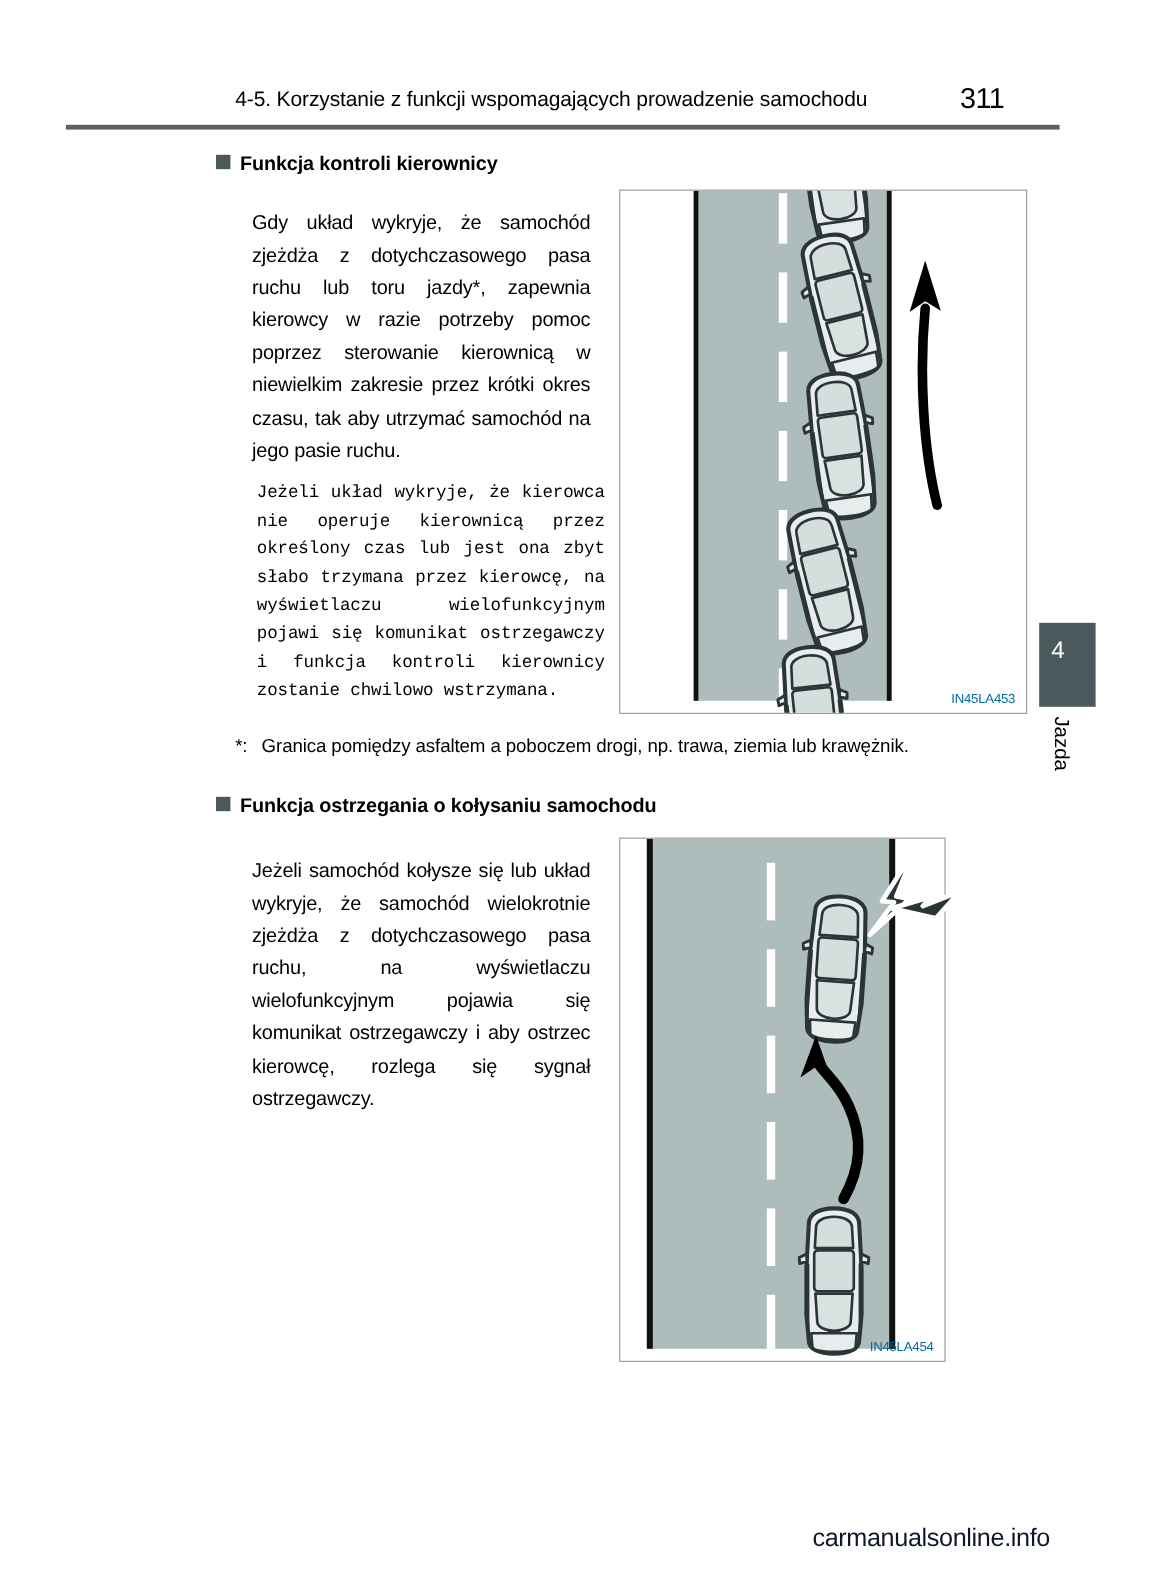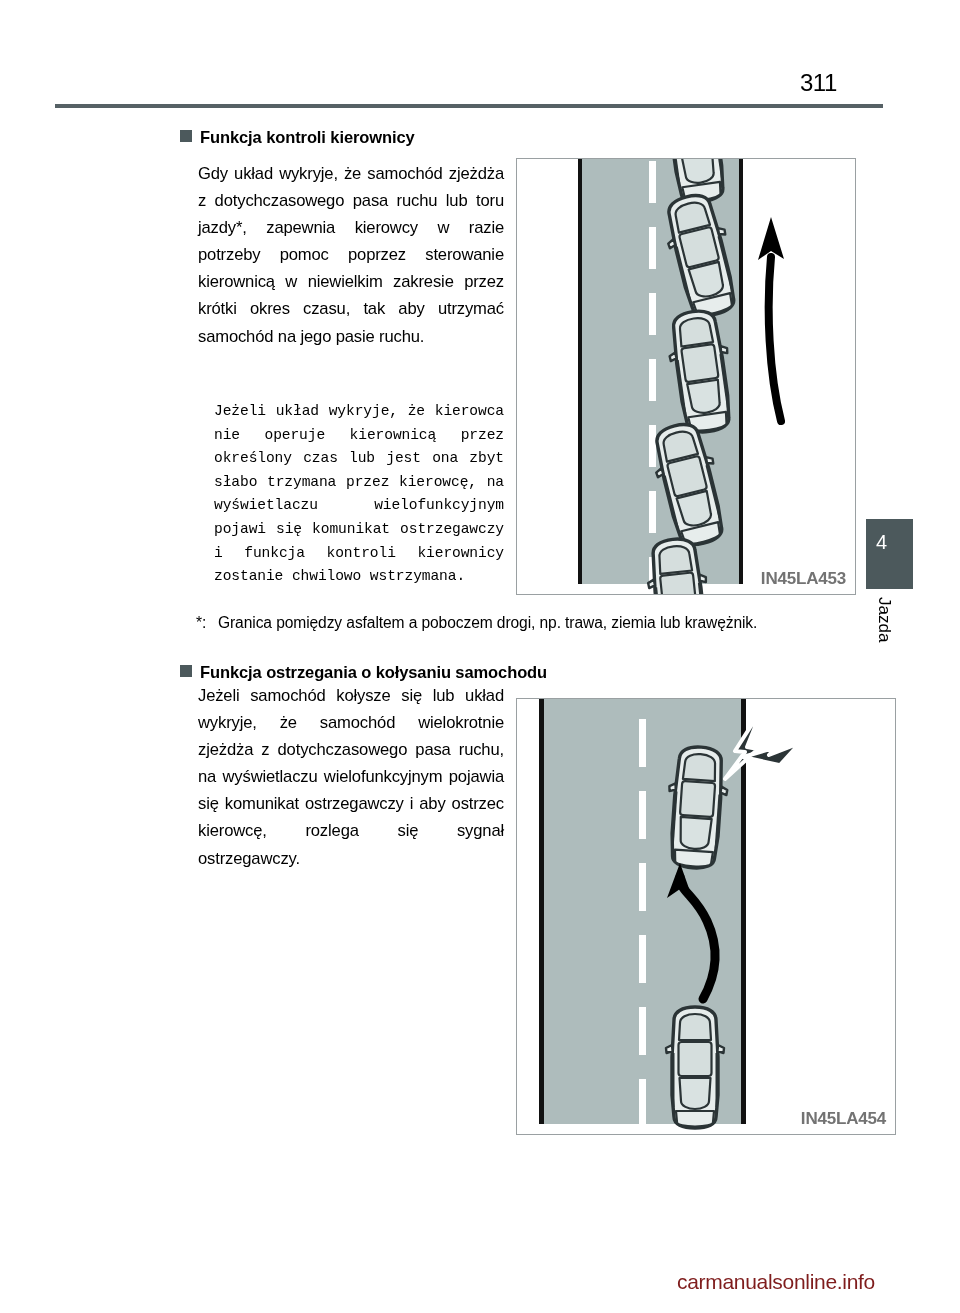--- a/index.html
+++ b/index.html
@@ -63,21 +63,21 @@
   
   .body-col {
     position: absolute;
     width: 306px;
     font-size: 16.6px;
     line-height: 27.1px;
     text-align: justify;
     text-justify: inter-word;
     letter-spacing: -0.15px;
   }
-  .body-col p { margin: 0; }
+  .body-col p { margin: 12px; }
   .sub-col {
     position: absolute;
     width: 290px;
     font-size: 14.6px;
     line-height: 23.6px;
     text-align: justify;
     letter-spacing: -0.1px;
   }
   .sub-col p { margin: 0; font-family: Liberation Mono, monospace; }
 
@@ -103,24 +103,24 @@
   
   .figure-box {
     position: absolute;
     background: #ffffff;
     border: 1px solid #9aa0a2;
     box-sizing: border-box;
   }
   .fig-label {
     position: absolute;
     right: 9px; bottom: 5px;
-    font-size: 17px;
-    font-weight: bold;
+    font-size: 11px;
+    font-weight: normal;
     letter-spacing: -0.2px;
-    color: #737373;
+    color: #0369a1;
   }
   .fig-svg { display: block; }
 
   
   #chapter-tab {
     position: absolute;
     left: 866px; top: 519px;
     width: 47px; height: 70px;
     background: #4c595c;
   }
@@ -139,28 +139,29 @@
     text-orientation: mixed;
     letter-spacing: 0px;
     color: #000;
   }
 
   
   #watermark {
     position: absolute;
     left: 677px; top: 1270px;
     font-size: 21px;
-    color: #7f1d1d;
+    color: #0f172a;
     letter-spacing: -0.3px;
   }
 </style>
 </head>
 <body>
 
 <div id="header-row">
+  <div id="header-title">4-5. Korzystanie z funkcji wspomagających prowadzenie samochodu</div>
   <div id="page-number">311</div>
 </div>
 <div id="header-rule"></div>
 
 <div class="section-heading" style="left:180px; top:128px;text-align:center;">
   <span class="bullet-square"></span><span>Funkcja kontroli kierownicy</span>
 </div>
 
 <div class="body-col" style="left:198px; top:160px;">
   <p>Gdy układ wykryje, że samochód zjeżdża z dotychczasowego pasa ruchu lub toru jazdy*, zapewnia kierowcy w razie potrzeby pomoc poprzez sterowanie kierownicą w niewielkim zakresie przez krótki okres czasu, tak aby utrzymać samochód na jego pasie ruchu.</p>
@@ -245,25 +246,25 @@
 
 <div id="footnote">
   <span class="fn-marker">*:</span>
   <span class="fn-text">Granica pomiędzy asfaltem a poboczem drogi, np. trawa, ziemia lub krawężnik.</span>
 </div>
 
 <div class="section-heading" style="left:180px; top:663px;">
   <span class="bullet-square"></span><span>Funkcja ostrzegania o kołysaniu samochodu</span>
 </div>
 
-<div class="body-col" style="left:198px; top:682px;">
+<div class="body-col" style="left:198px; top:700px;">
   <p>Jeżeli samochód kołysze się lub układ wykryje, że samochód wielokrotnie zjeżdża z dotychczasowego pasa ruchu, na wyświetlaczu wielofunkcyjnym pojawia się komunikat ostrzegawczy i aby ostrzec kierowcę, rozlega się sygnał ostrzegawczy.</p>
 </div>
 
-<div class="figure-box" style="left:516px; top:698px; width:380px; height:437px;">
+<div class="figure-box" style="left:516px; top:698px; width:272px; height:437px;">
   <svg class="fig-svg" width="338" height="435" viewBox="0 0 338 435">
 
     <rect x="23" y="0" width="205" height="425" fill="#aebcbc"></rect>
 
     <rect x="22" y="0" width="5" height="425" fill="#111111"></rect>
 
     <rect x="224" y="0" width="5" height="425" fill="#111111"></rect>
 
     <g fill="#ffffff">
       <rect x="122" y="20" width="7" height="48"></rect>

